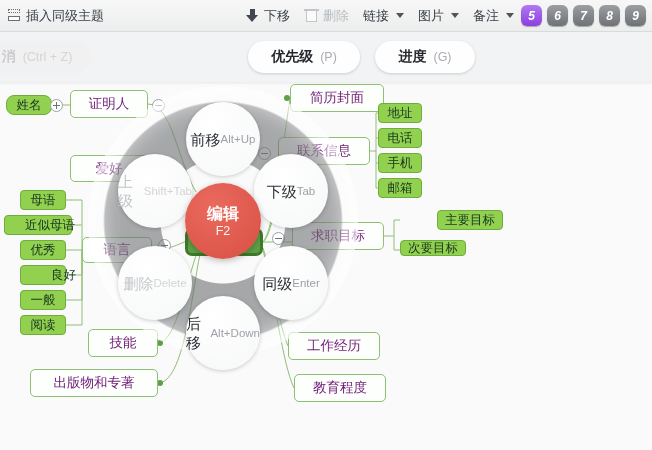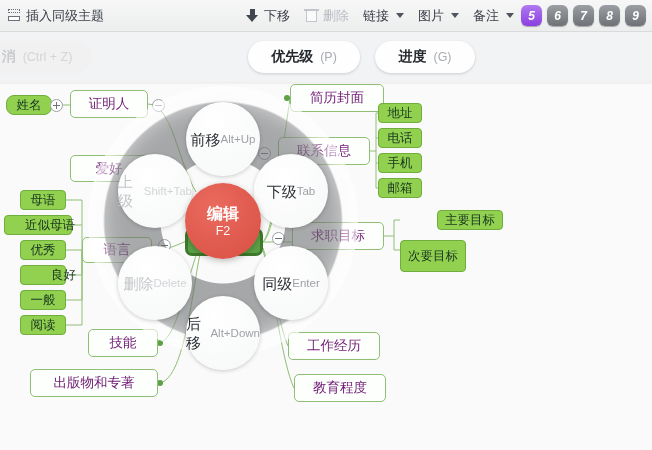--- a/index.html
+++ b/index.html
@@ -242,21 +242,21 @@
       <div class="node " style="left: 88px; top: 247px; width: 70px; height: 28px;">技能</div>
       <div class="node " style="left: 30px; top: 287px; width: 128px; height: 28px;">出版物和专著</div>
       <div class="node " style="left: 290px; top: 2px; width: 94px; height: 28px;">简历封面</div>
       <div class="node fill" style="left: 378px; top: 21px; width: 44px; height: 20px;">地址</div>
       <div class="node fill" style="left: 378px; top: 46px; width: 44px; height: 20px;">电话</div>
       <div class="node fill" style="left: 378px; top: 71px; width: 44px; height: 20px;">手机</div>
       <div class="node fill" style="left: 378px; top: 96px; width: 44px; height: 20px;">邮箱</div>
       <div class="node " style="left: 278px; top: 55px; width: 92px; height: 28px;">联系信息</div>
       <div class="node " style="left: 292px; top: 140px; width: 92px; height: 28px;">求职目标</div>
       <div class="node fill" style="left: 400px; top: 128px; width: 66px; height: 20px; margin-left: 37px;">主要目标</div>
-      <div class="node fill" style="left: 400px; top: 158px; width: 66px; height: 32px;">次要目标</div>
+      <div class="node fill" style="left: 400px; top: 158px; width: 66px; height: 16px;">次要目标</div>
       <div class="node " style="left: 288px; top: 250px; width: 92px; height: 28px;">工作经历</div>
       <div class="node " style="left: 294px; top: 292px; width: 92px; height: 28px;">教育程度</div>
       <div class="node sel" style="left: 185px; top: 146px; width: 78px; height: 28px;"></div>
     </div>
   <div id="toggles">
       <div class="toggle plus" style="left: 50px; top: 17px;"></div>
       <div class="toggle " style="left: 152px; top: 17px;"></div>
       <div class="toggle " style="left: 258px; top: 65px;"></div>
       <div class="toggle " style="left: 272px; top: 150px;"></div>
       <div class="toggle " style="left: 158px; top: 157px;"></div>

